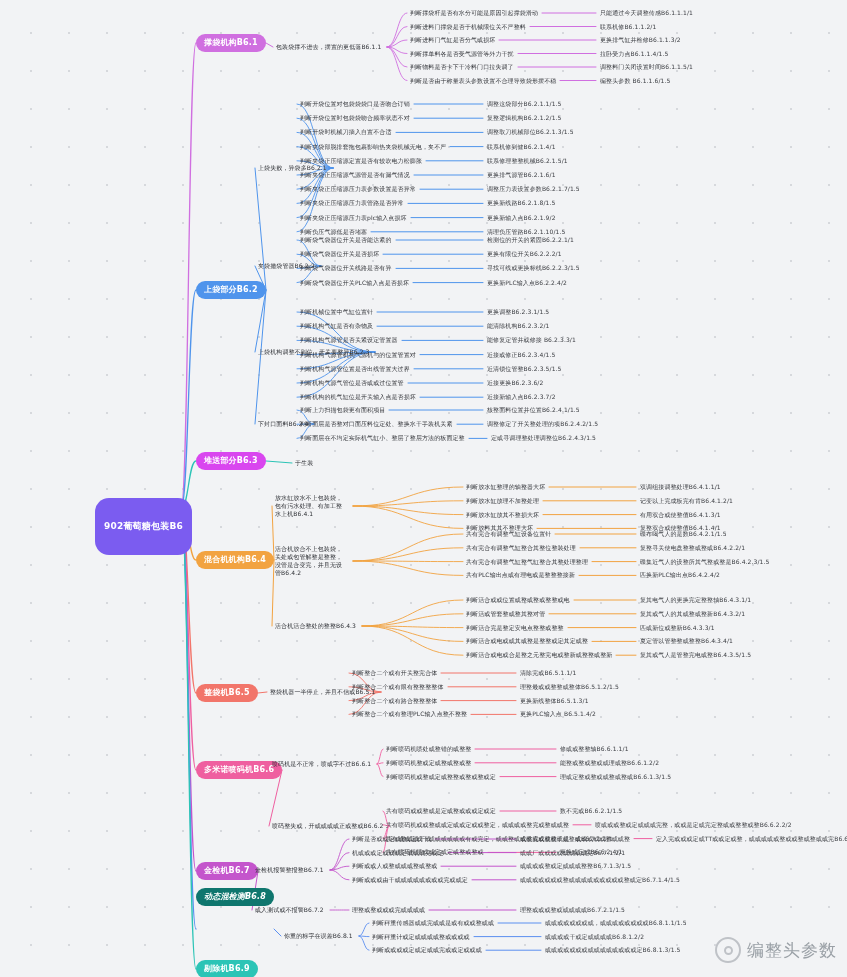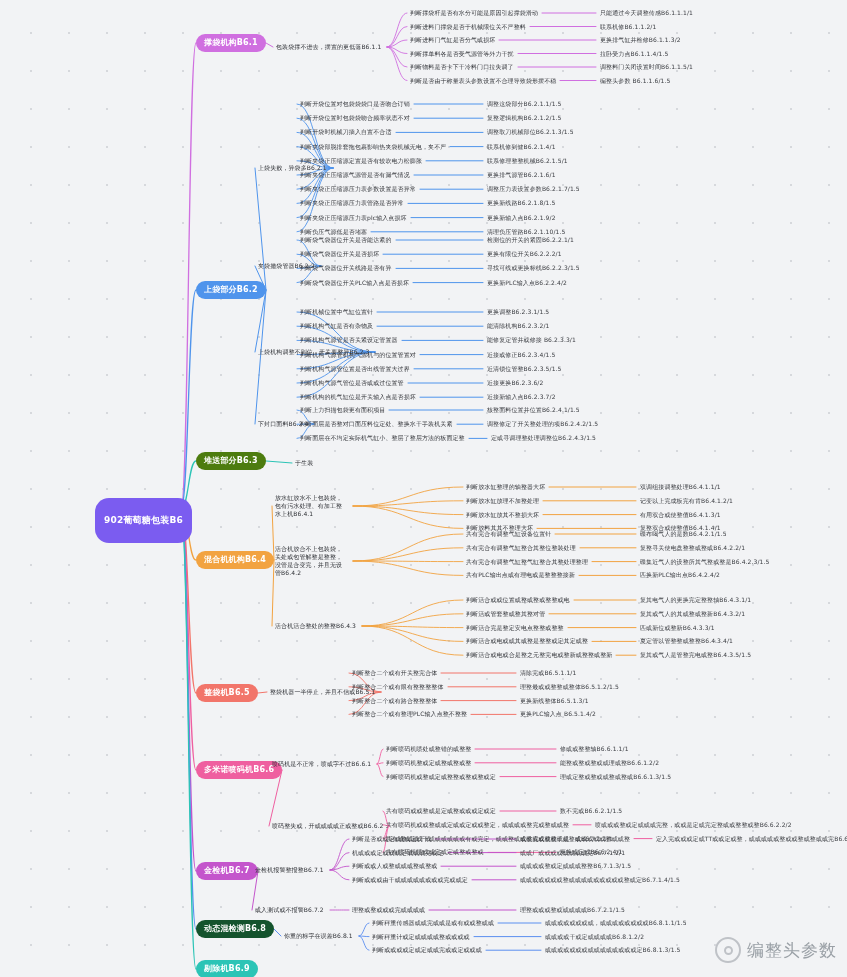--- a/index.html
+++ b/index.html
@@ -12,21 +12,21 @@
   #dots{position:absolute;inset:0;
     background-image:radial-gradient(circle, #d6d8dc 1px, transparent 1px);
     background-size:38px 38px;background-position:12px 14px;
     pointer-events:none;}
   #edges{position:absolute;left:0;top:0;width:847px;height:977px;}
   .node{position:absolute;box-sizing:border-box;white-space:nowrap;}
 
   
   .root{
     background:#7b5cf0;color:#fff;border-radius:14px;
-    font-size:9px;font-weight:bold;padding:18px 9px;
+    font-size:9px;font-weight:bold;padding:24px 9px;
     letter-spacing:.2px;line-height:1;
   }
   
   .lvl1{
     color:#fff;border-radius:10px;font-size:8px;font-weight:bold;
     padding:5px 8px;line-height:1;letter-spacing:.2px;
   }
   
   .txt{
     font-size:6px;line-height:1.35;color:#3d3f44;
@@ -196,26 +196,26 @@
     <path d="M 359 936 C 364 936, 364 936.6, 369 936.6" fill="none" stroke="#5b8ff0" stroke-width="0.9" stroke-linecap="round"></path>
     <line x1="474" y1="936.6" x2="541" y2="936.6" stroke="#5b8ff0" stroke-width="1" stroke-linecap="round"></line>
     <path d="M 359 936 C 364 936, 364 950.2, 369 950.2" fill="none" stroke="#5b8ff0" stroke-width="0.9" stroke-linecap="round"></path>
     <line x1="486" y1="950.2" x2="541" y2="950.2" stroke="#5b8ff0" stroke-width="1" stroke-linecap="round"></line>
   </svg>
 
 <div class="node root" id="rootnode" style="left: 95px; top: 498px; background: rgb(123, 92, 240);">902葡萄糖包装B6</div>
 
 <div class="node lvl1" id="b1" style="left: 196px; top: 34px; background: rgb(208, 111, 224);">撑袋机构B6.1</div>
 <div class="node lvl1" id="b2" style="left: 196px; top: 281px; background: rgb(79, 148, 236);">上袋部分B6.2</div>
-<div class="node lvl1" id="b3" style="left: 196px; top: 452px; background: #4d7c0f;">堆送部分B6.3</div>
+<div class="node lvl1" id="b3" style="left: 196px; top: 452px; background: #d946ef;">堆送部分B6.3</div>
 <div class="node lvl1" id="b4" style="left: 196px; top: 551px; background: rgb(242, 163, 65);">混合机机构B6.4</div>
 <div class="node lvl1" id="b5" style="left: 196px; top: 684px; background: rgb(242, 117, 106);">整袋机B6.5</div>
 <div class="node lvl1" id="b6" style="left: 196px; top: 761px; background: rgb(239, 95, 160);">多米诺喷码机B6.6</div>
 <div class="node lvl1" id="b7" style="left: 196px; top: 862px; background: rgb(196, 85, 204);">金检机B6.7</div>
-<div class="node lvl1" id="b8" style="left: 196px; top: 920px; background: #14532d;">动态混检测B6.8</div>
+<div class="node lvl1" id="b8" style="left: 196px; top: 888px; background: #0f766e; font-style: italic;">动态混检测B6.8</div>
 <div class="node lvl1" id="b9" style="left: 196px; top: 960px; background: rgb(44, 196, 182);">剔除机B6.9</div>
 
 <div id="wm">
   <span class="wmlogo">
       <i></i>
     </span>
   <span class="wmtxt">编整头参数</span>
 </div>
 
 <div class="node txt l2" style="left: 276px; top: 43px;">包装袋撑不进去，摆置的更低落B6.1.1</div>

